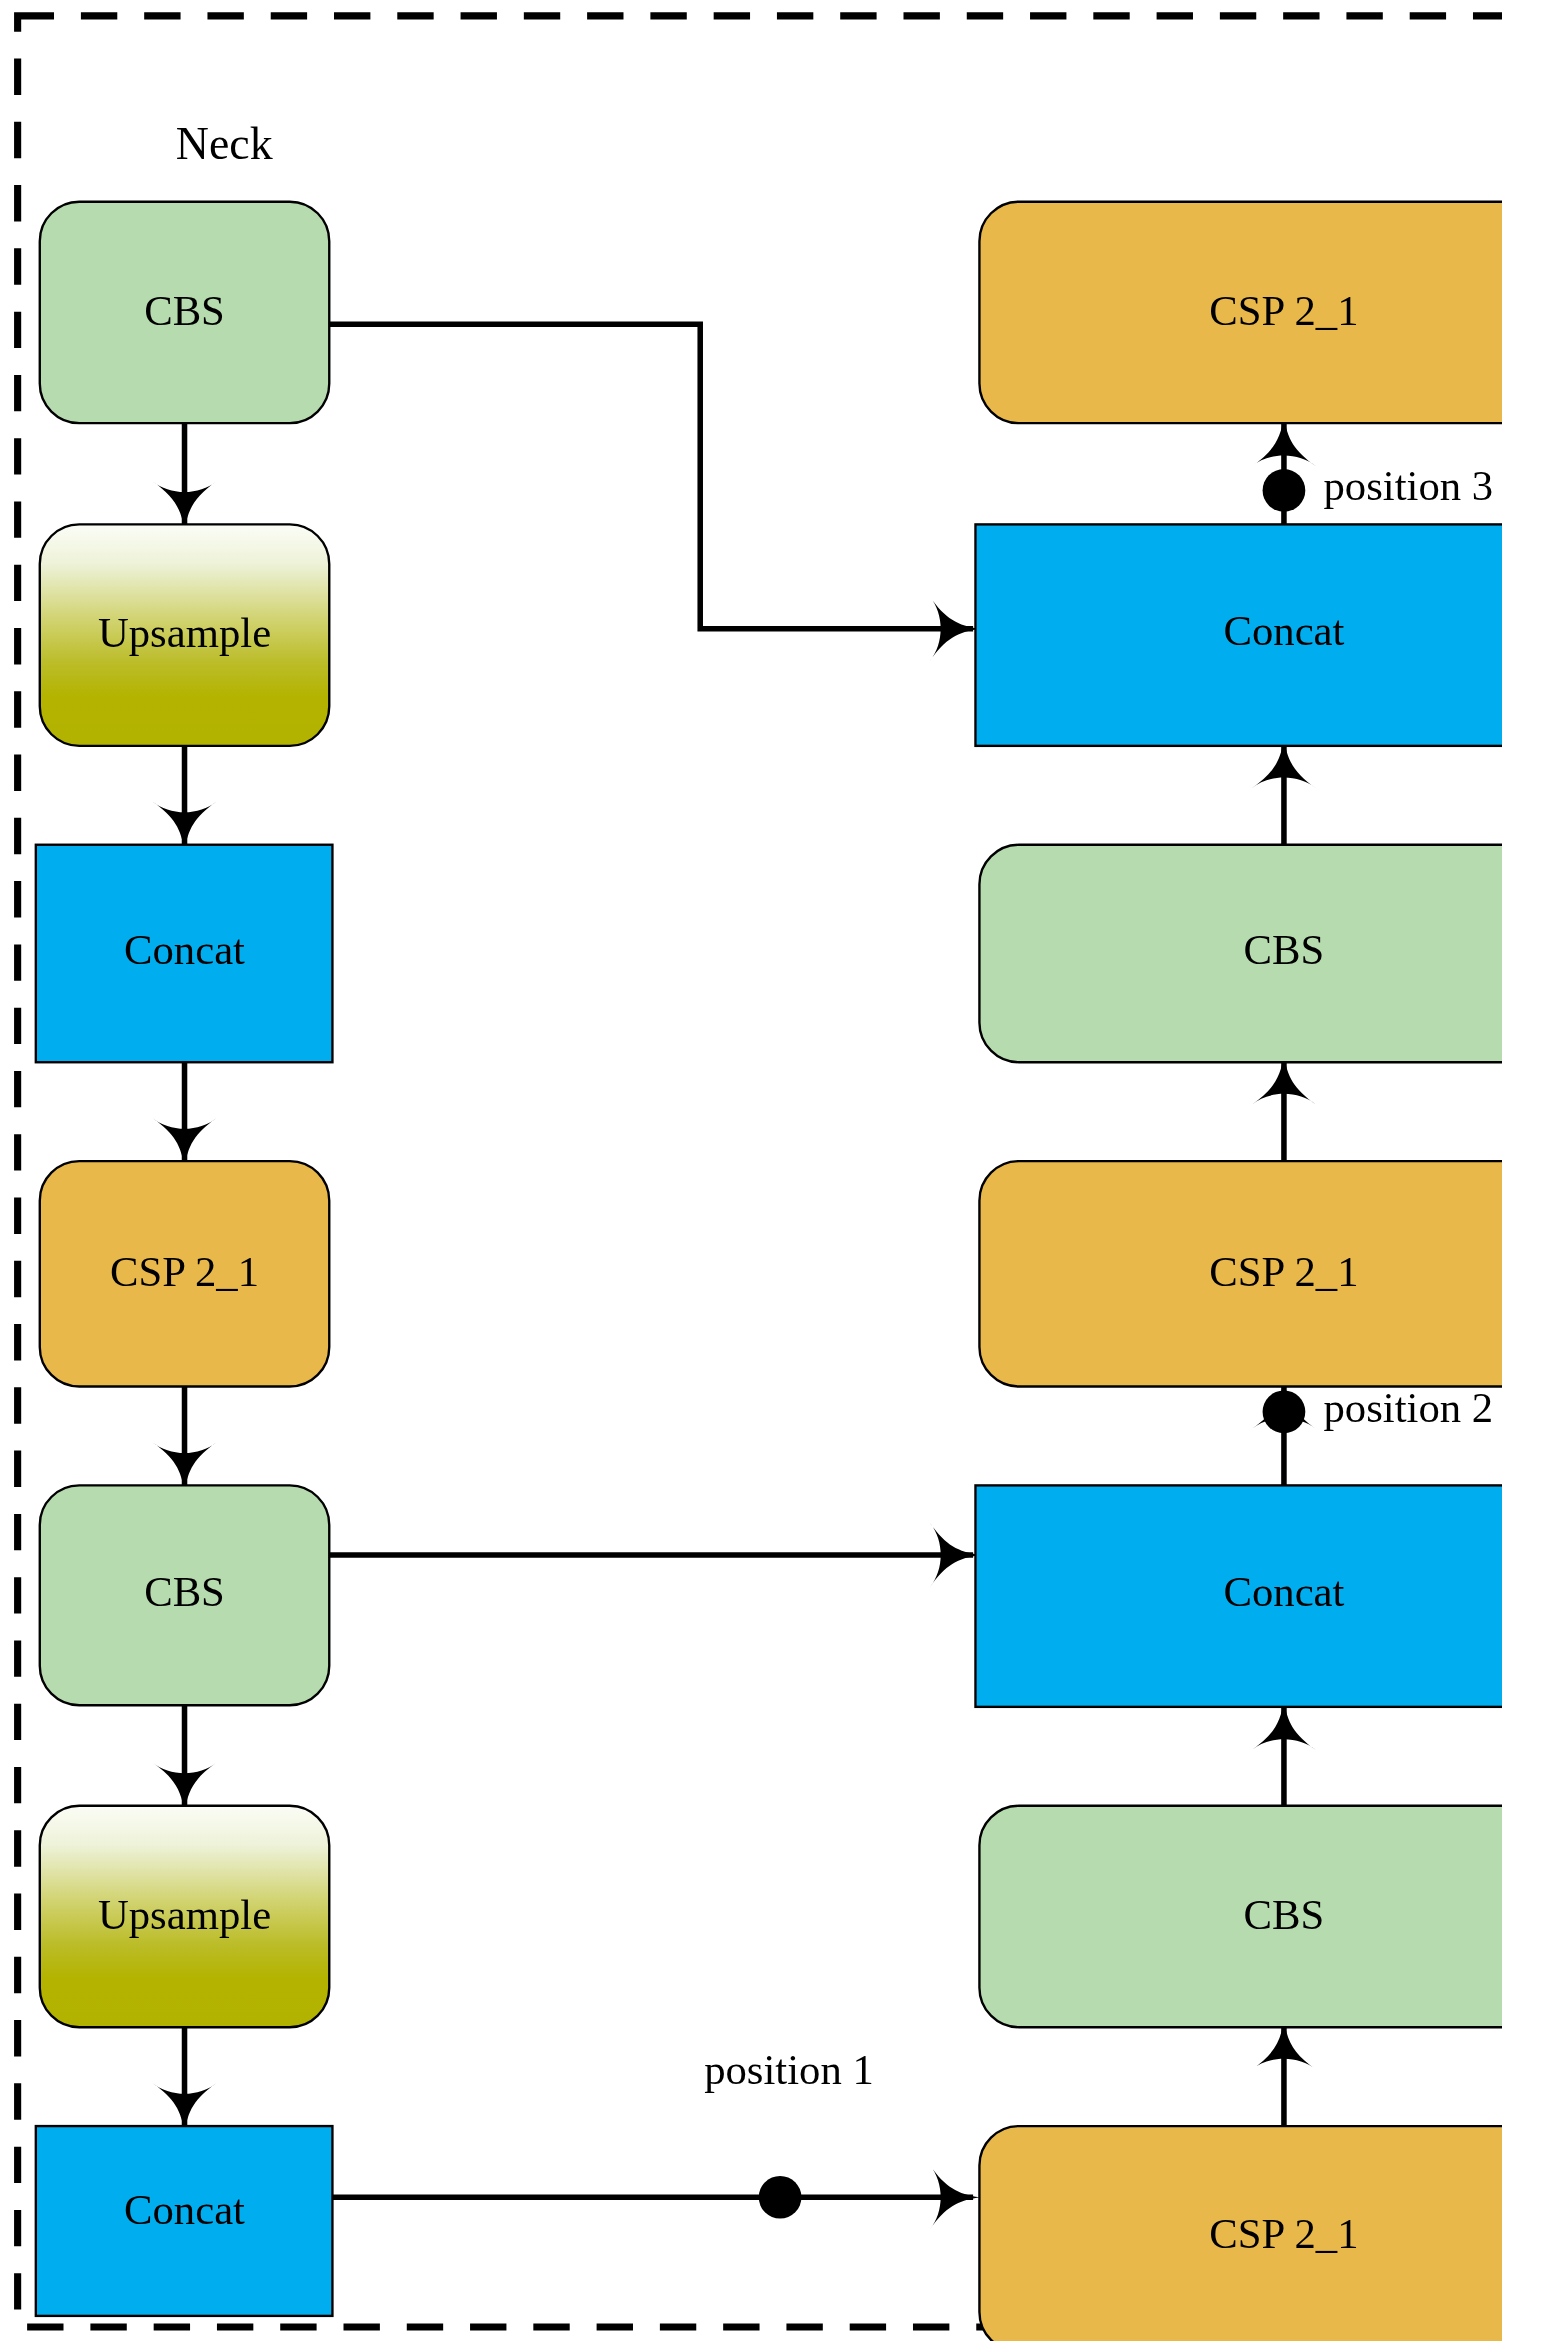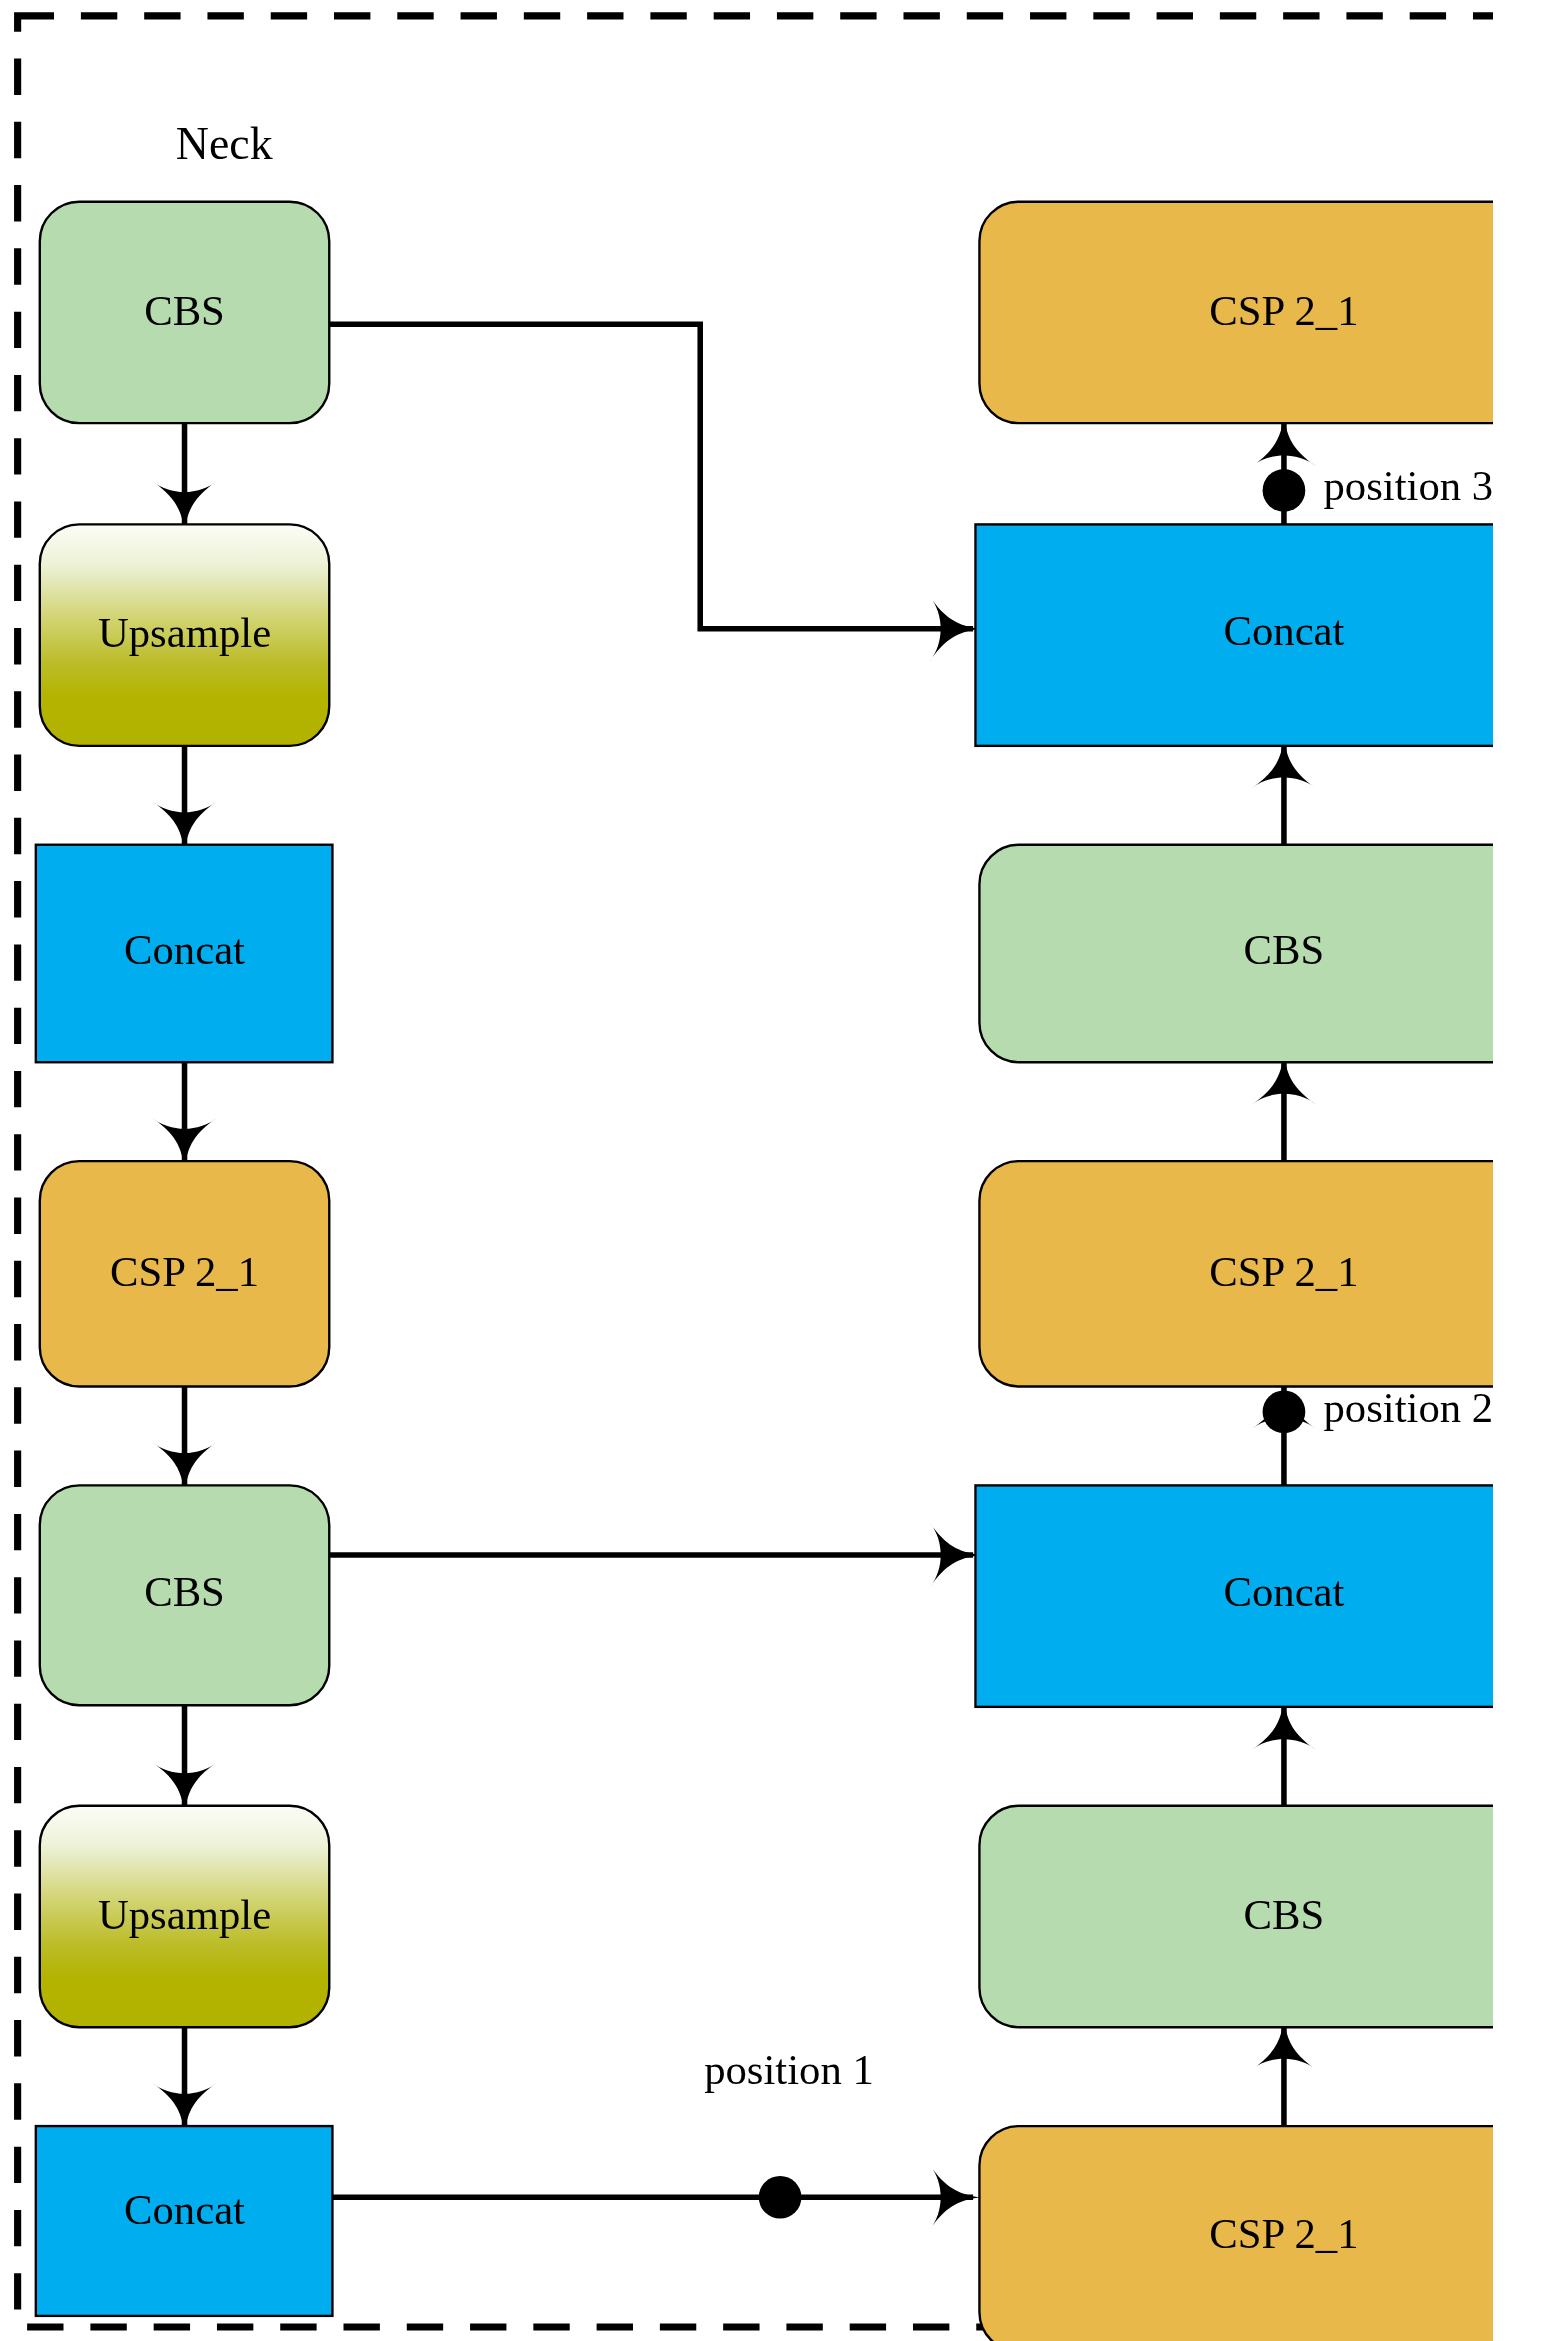--- a/index.html
+++ b/index.html
@@ -9,20 +9,21 @@
   }
   body {
     font-family: "Liberation Serif", "DejaVu Serif", serif;
   }
   #stage {
     position: relative;
     width: 1493px;
     height: 2342px;
     background: #ffffff;
     overflow: hidden;
+    padding-left: 9px;
   }
   #diagram-svg {
     position: absolute;
     top: 0;
     left: 0;
     width: 1561px;
     height: 2342px;
   }
   .node-label {
     font-family: "Liberation Serif", "DejaVu Serif", serif;

